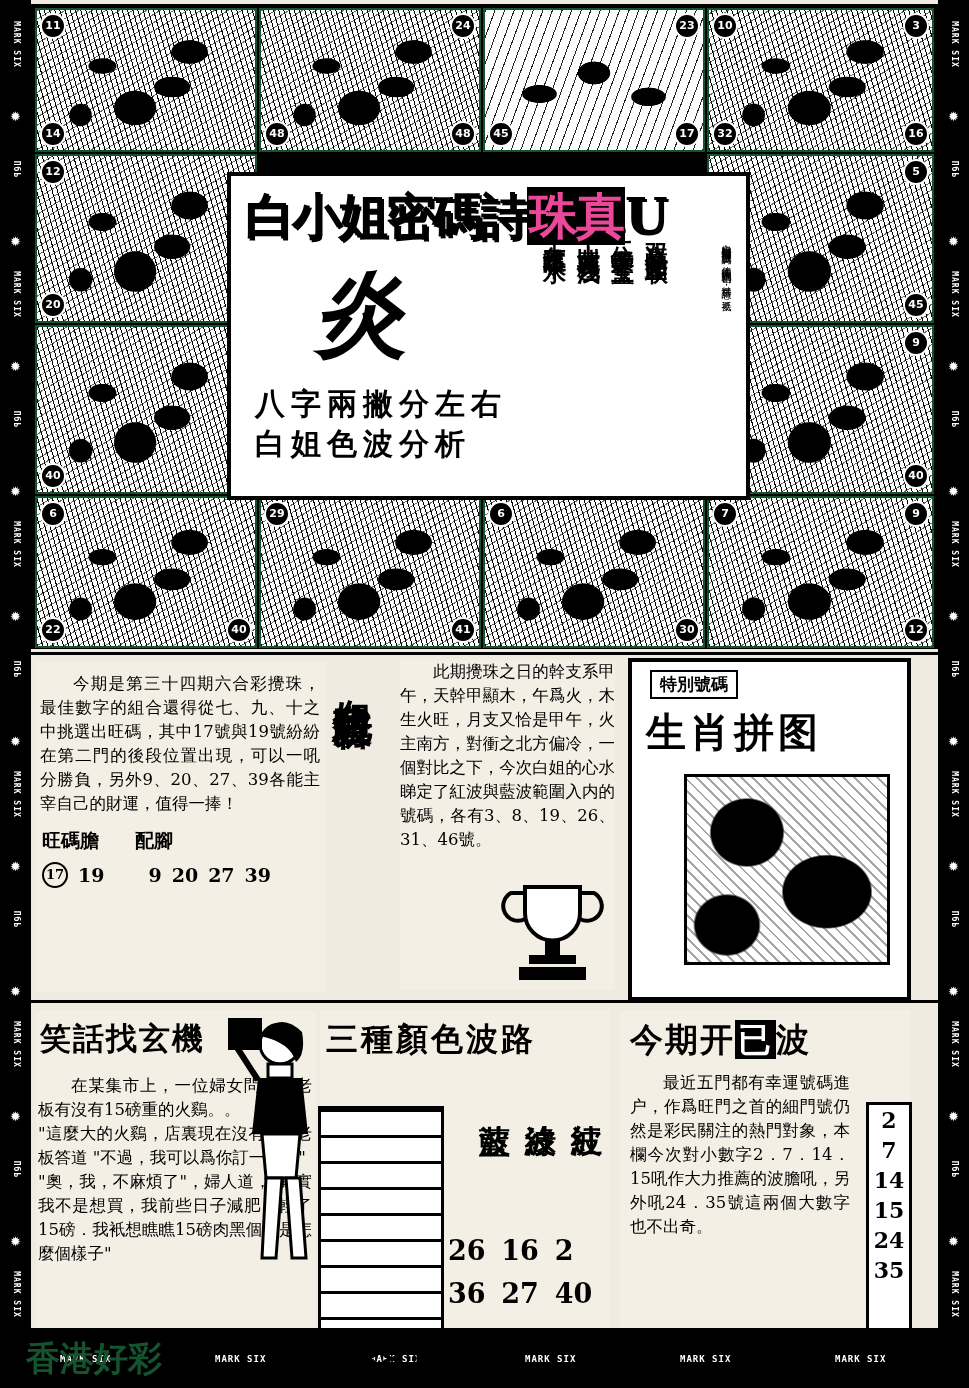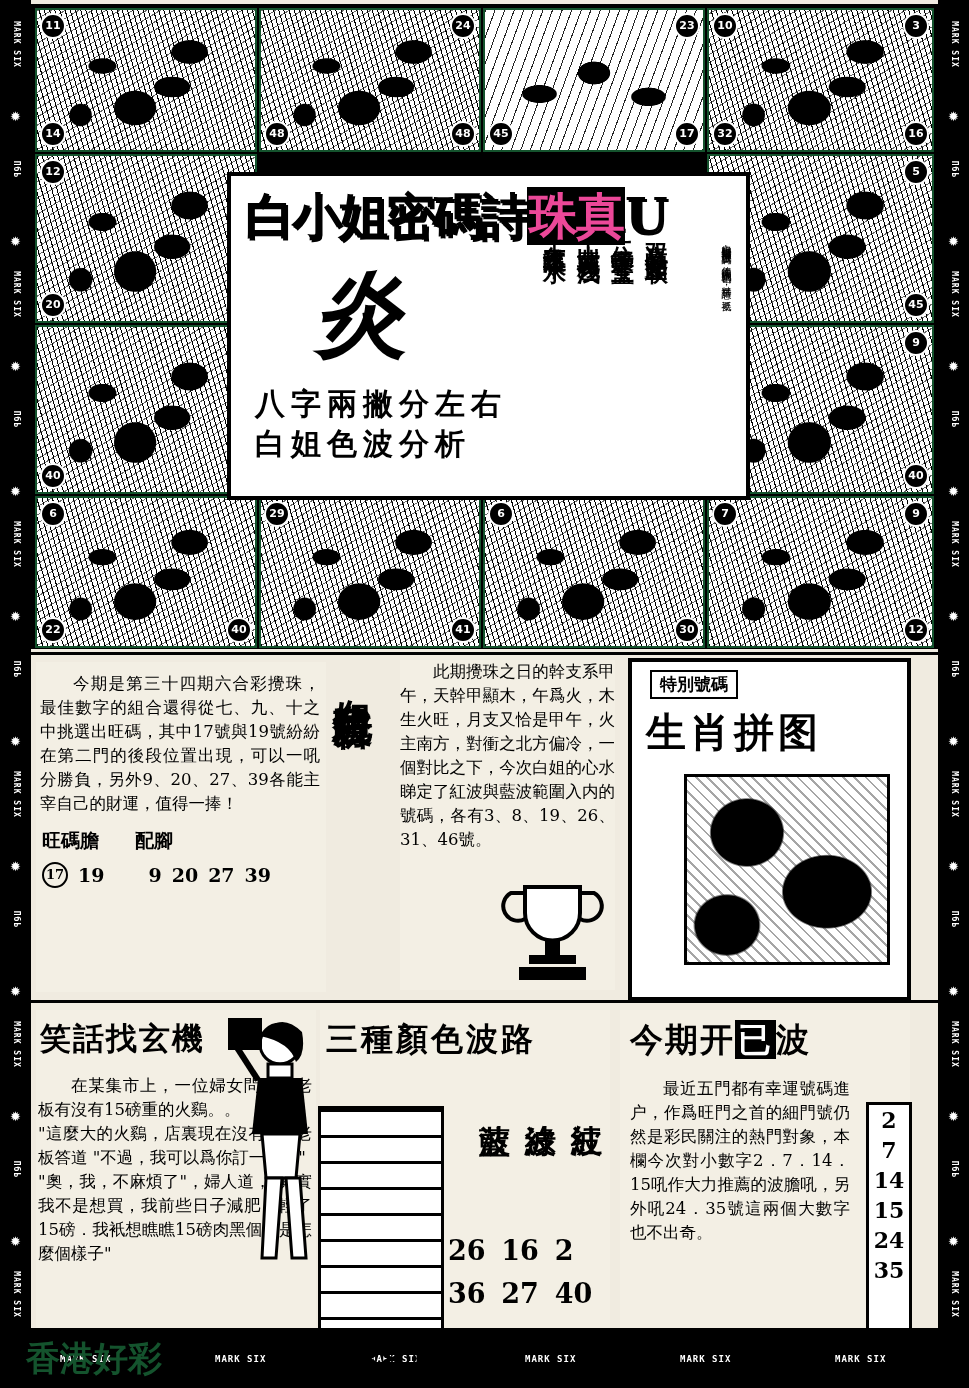--- a/index.html
+++ b/index.html
@@ -409,21 +409,21 @@
       <div class="colnums" style="flex:1;">36</div>
       <div class="colnums" style="flex:1;">27</div>
       <div class="colnums" style="flex:1;">40</div>
     </div>
   </div>
 
   <div class="sec" style="left:620px;top:1010px;width:290px;height:330px;">
     <div class="hdr-art" style="font-size:33px;letter-spacing:2px;margin:8px 0 0 10px;">
       <span>今期开</span><span class="invbox">已</span><span>波</span>
     </div>
-    <div class="body-cn" style="margin:14px 60px 0 10px;text-indent:2em;">最近五門都有幸運號碼進户，作爲旺門之首的細門號仍然是彩民關注的熱門對象，本欄今次對小數字2．7．14．15吼作大力推薦的波膽吼，另外吼24．35號這兩個大數字也不出奇。</div>
+    <div class="body-cn" style="margin:8px 60px 0 10px;text-indent:2em;">最近五門都有幸運號碼進户，作爲旺門之首的細門號仍然是彩民關注的熱門對象，本欄今次對小數字2．7．14．15吼作大力推薦的波膽吼，另外吼24．35號這兩個大數字也不出奇。</div>
 
     <div class="rightstrip" style="right:-2px;top:92px;width:40px;height:230px;">
       <div>2</div>
       <div>7</div>
       <div>14</div>
       <div>15</div>
       <div>24</div>
       <div>35</div>
     </div>
   </div>

